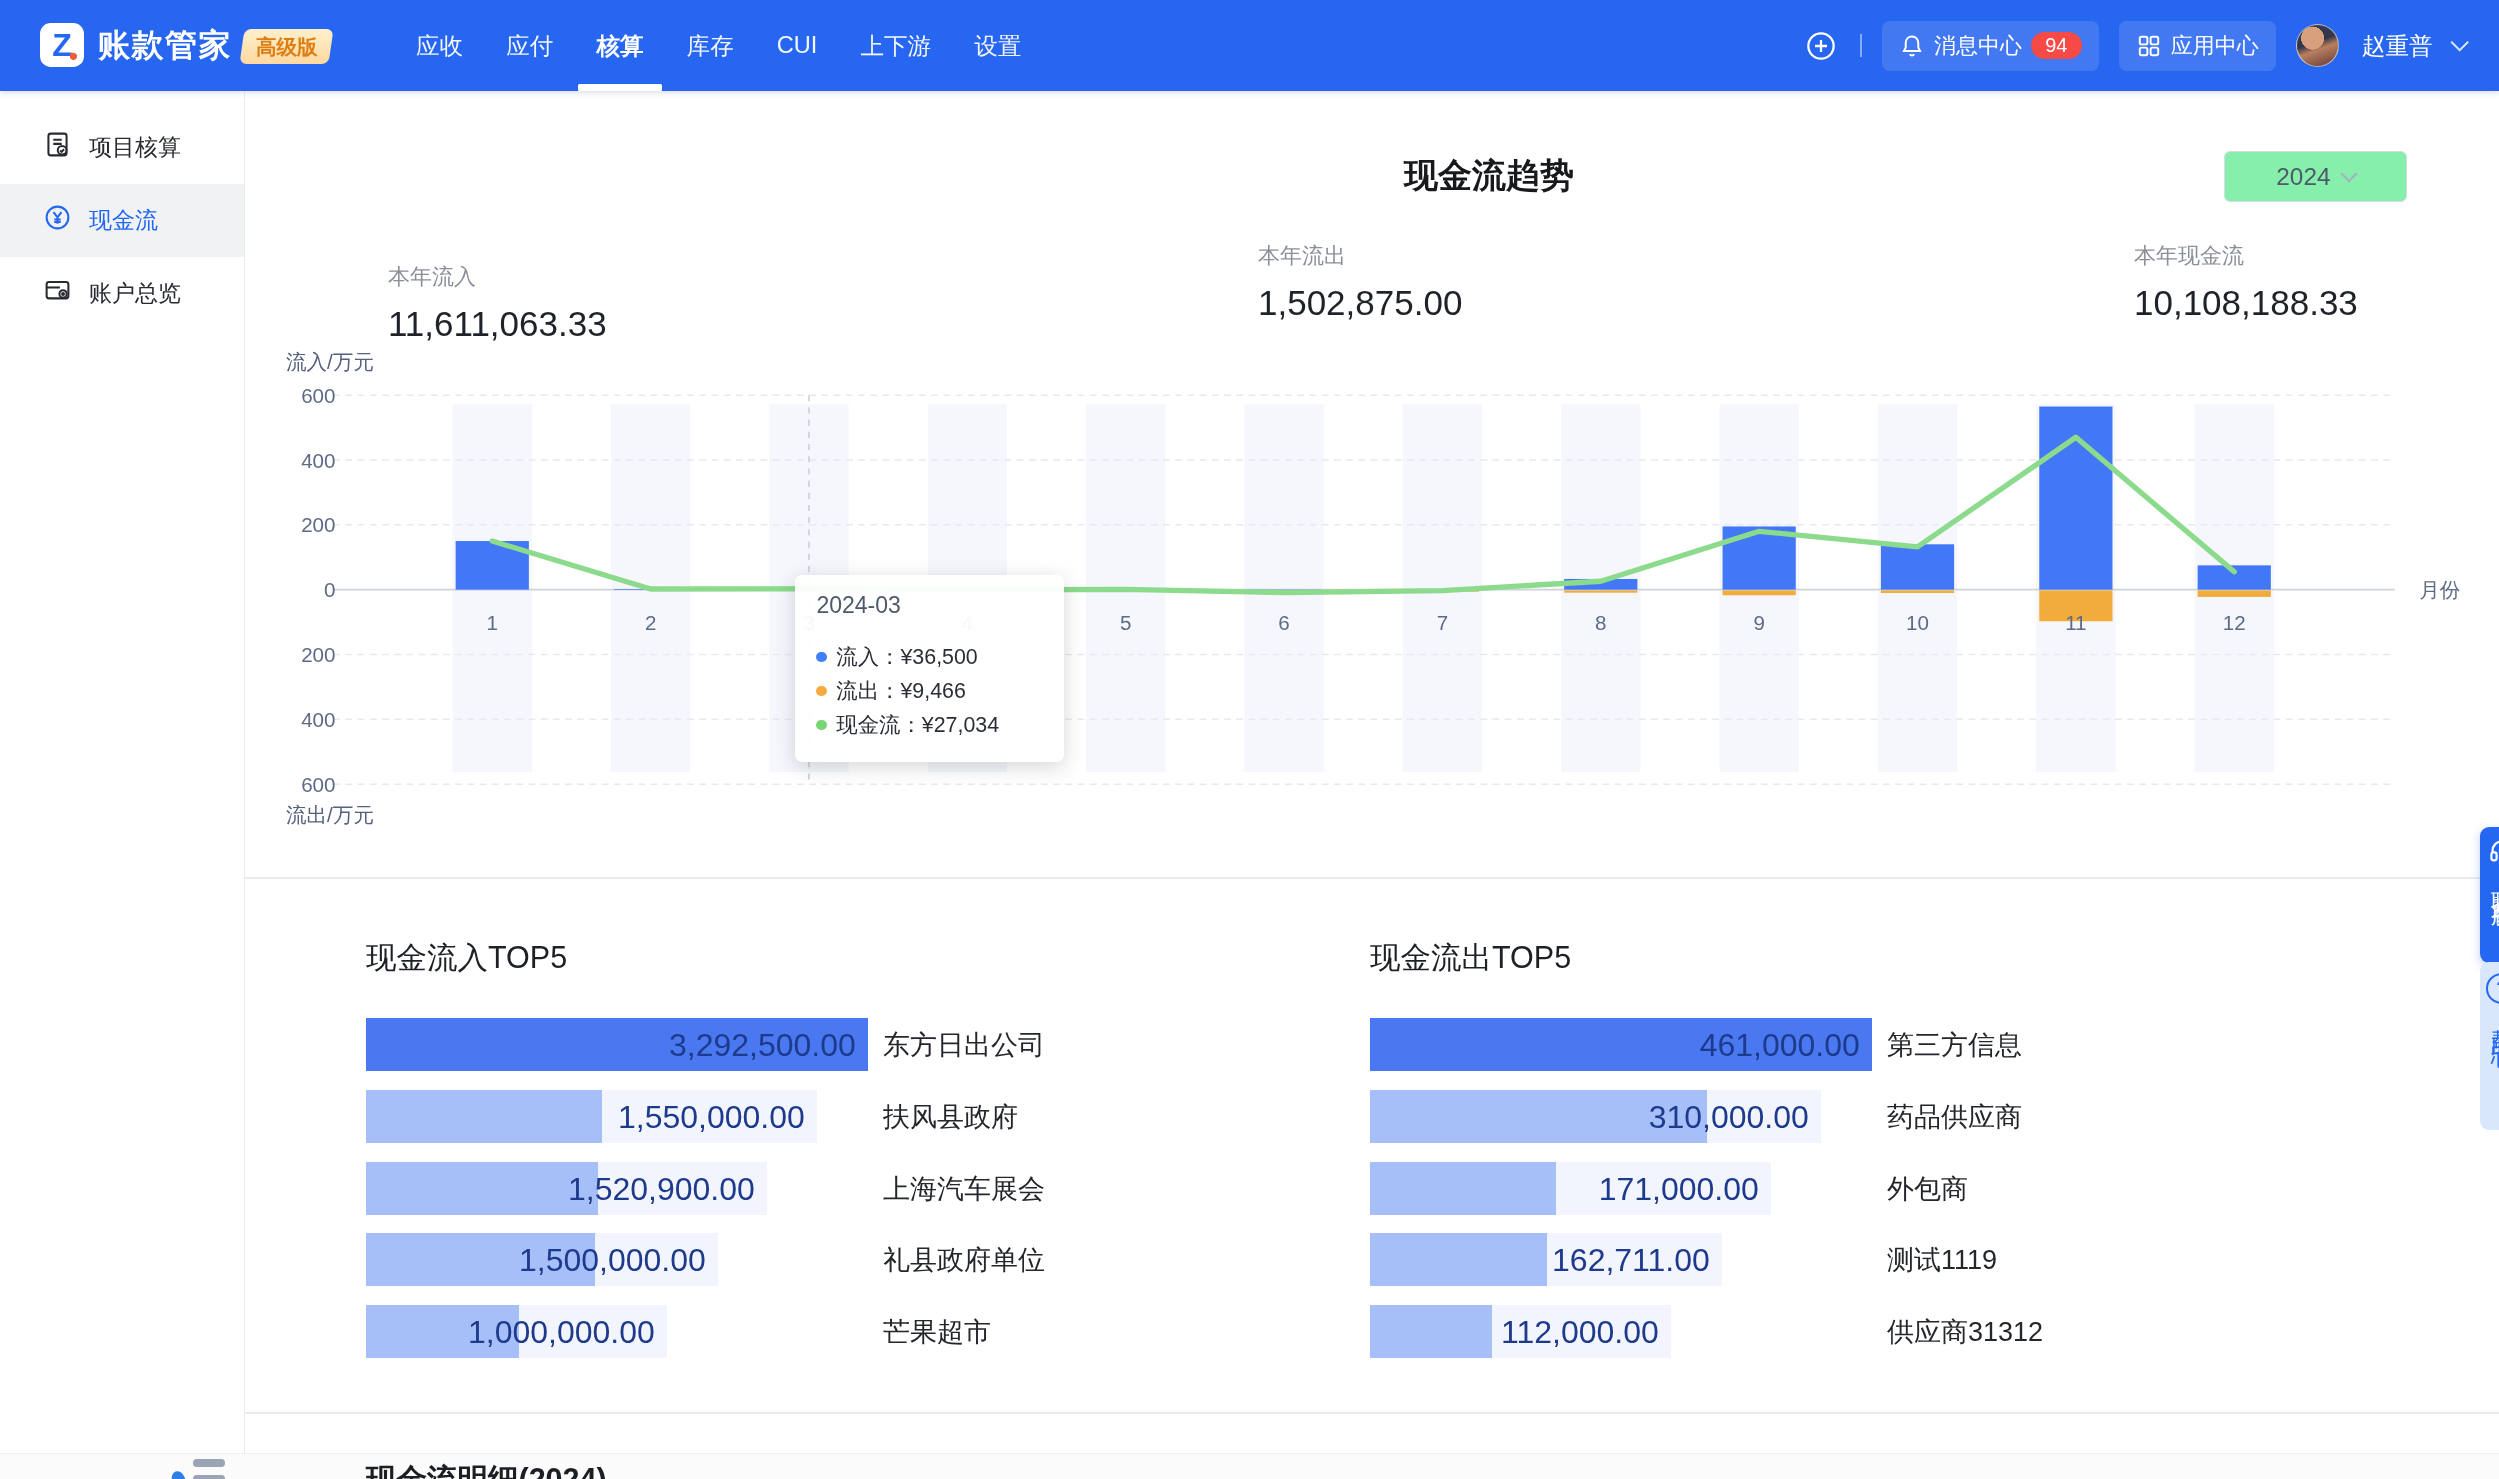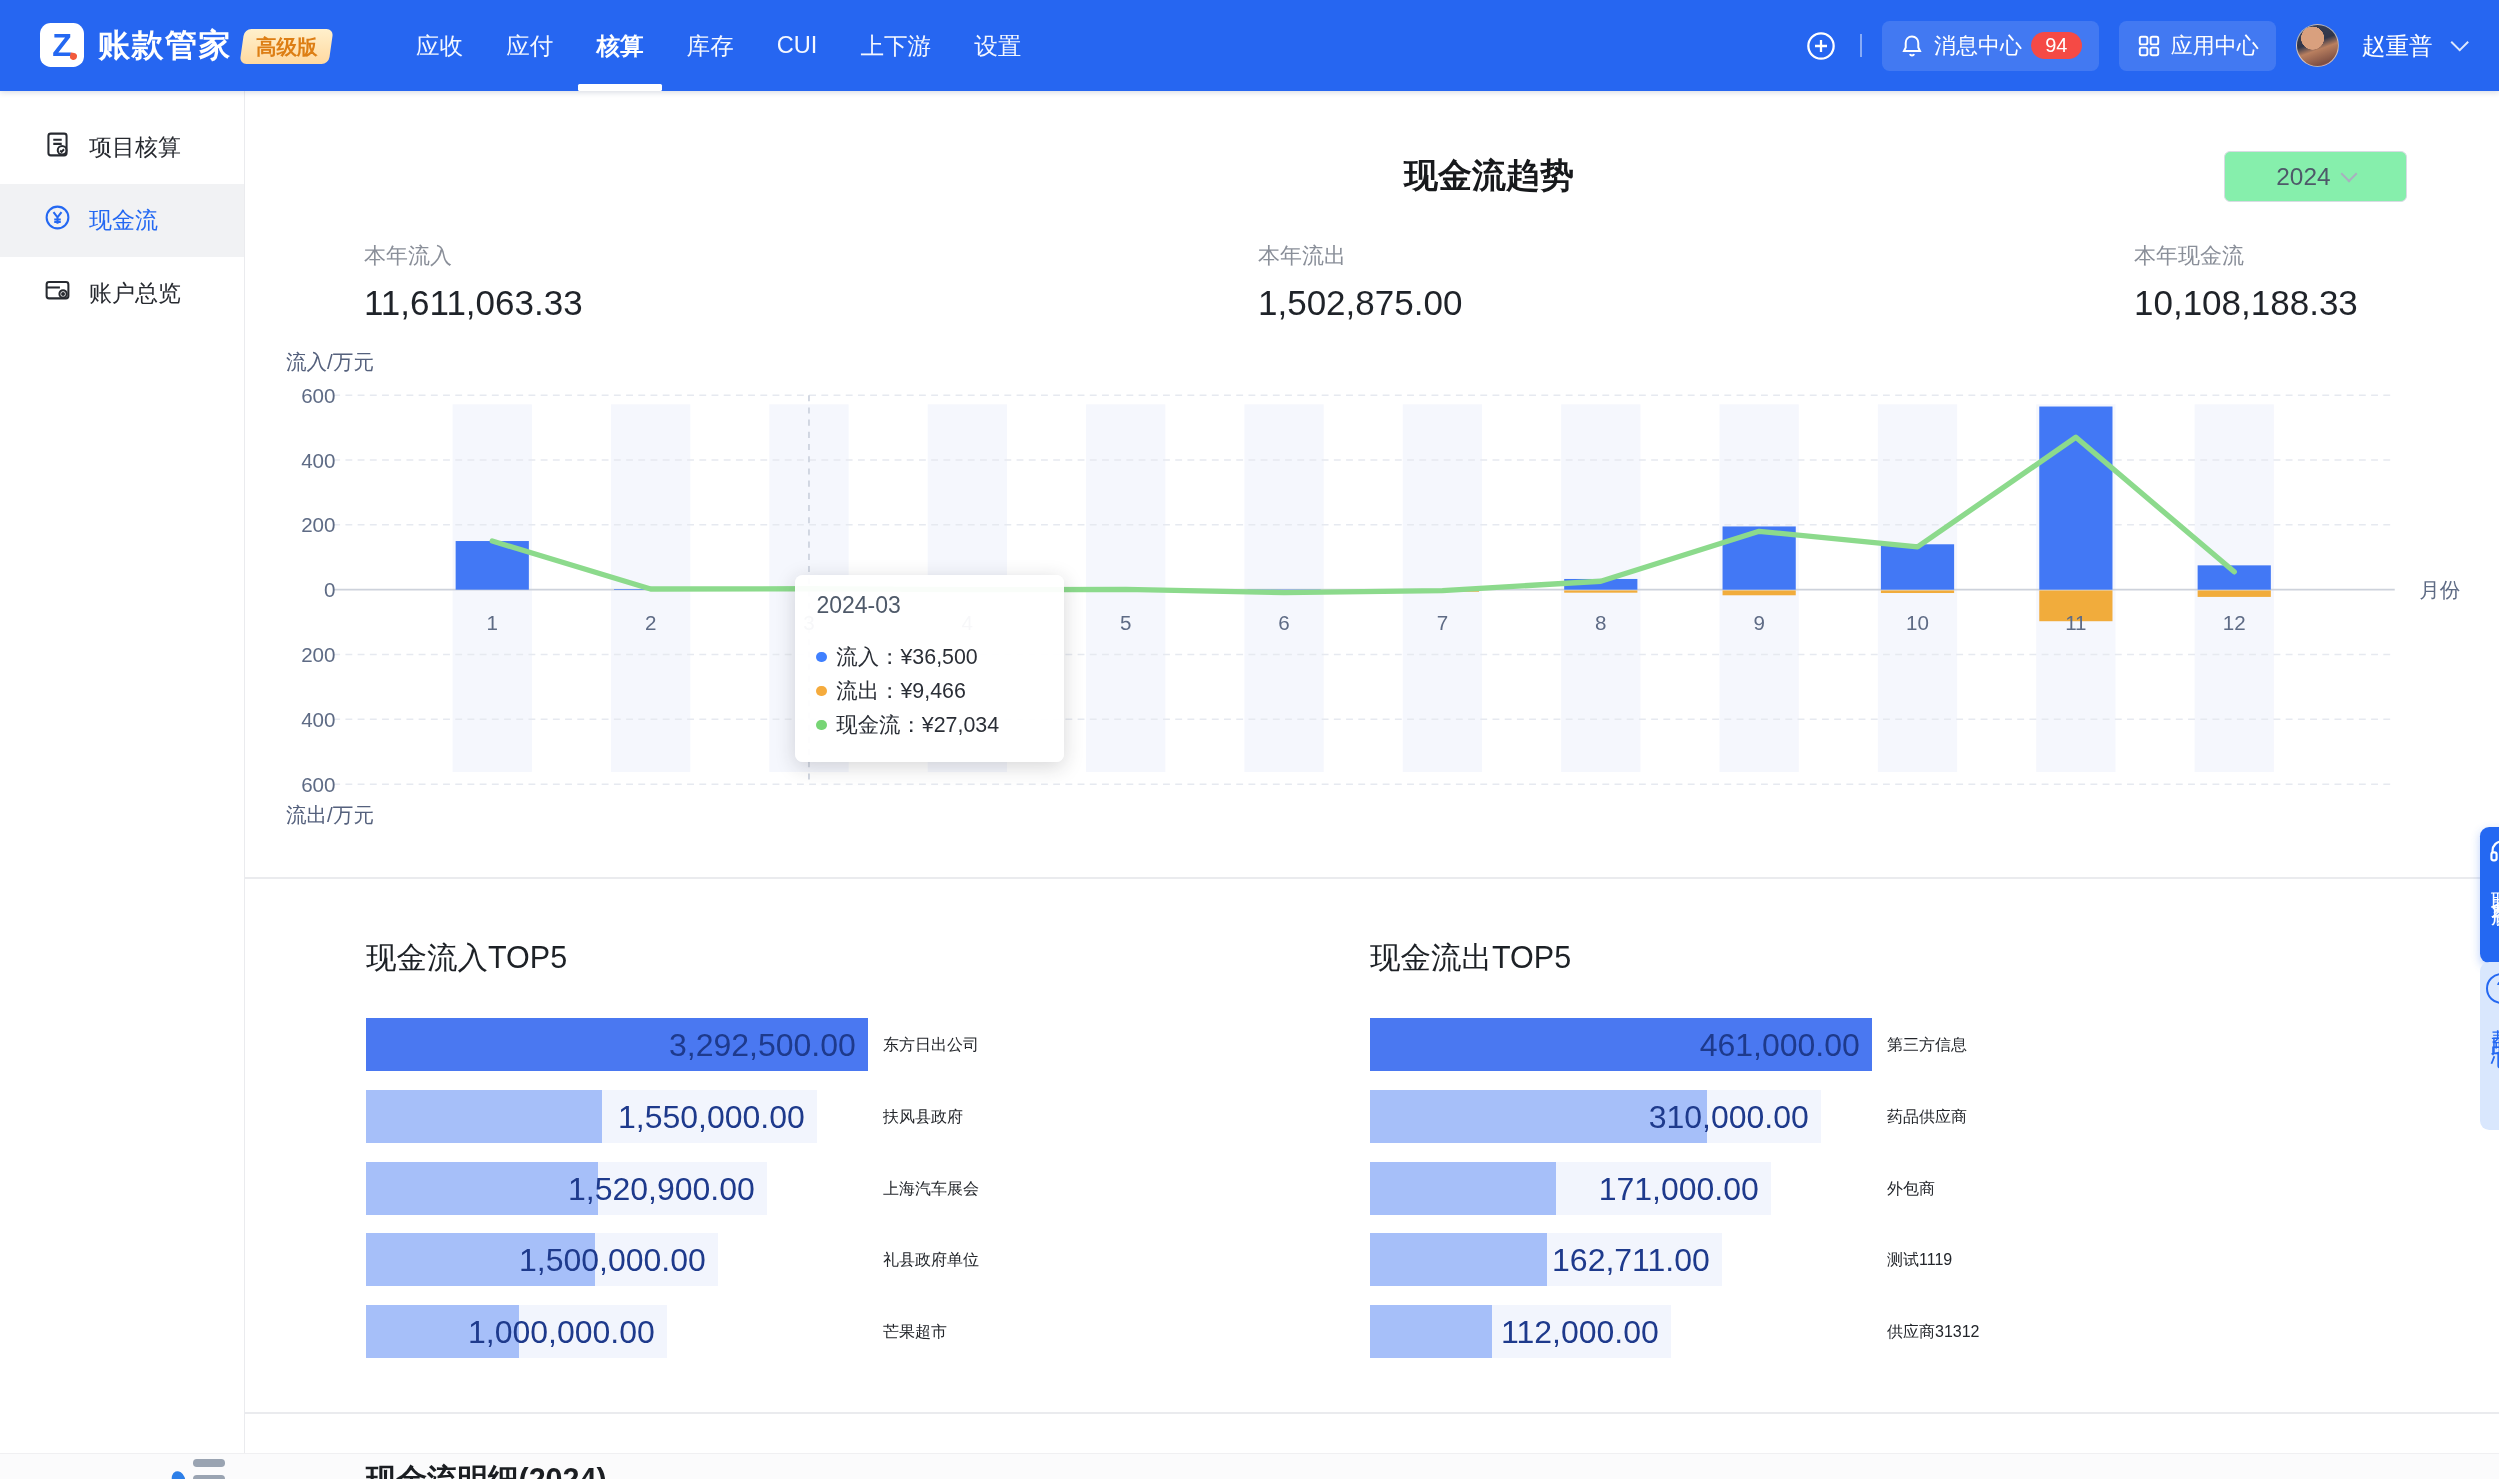--- a/index.html
+++ b/index.html
@@ -52,21 +52,21 @@
   .divider{position:absolute;left:245px;width:2255px;height:1.5px;background:#EAEBEE;}
 
   
   .t5-panel{position:absolute;top:885px;width:1083px;height:528px;}
   .t5-title{position:absolute;left:0;top:53px;font-size:30.5px;font-weight:normal;color:#1D2126;}
   .t5-row{position:absolute;left:0;height:53px;}
   .t5-track{position:relative;height:53px;background:#F2F5FD;}
   .t5-bar{position:absolute;left:0;top:0;height:53px;background:#A6BFF9;}
   .t5-bar.rank1{background:#4A78F1;}
   .t5-val{position:absolute;right:12.2px;top:50%;transform:translateY(-50%);font-size:32px;color:#1E3A8C;z-index:3;white-space:nowrap;}
-  .t5-name{position:absolute;left:517px;top:50%;transform:translateY(-50%);font-size:16px;color:#23262B;white-space:nowrap;}
+  .t5-name{position:absolute;left:517px;top:50%;transform:translateY(-50%);font-size:27px;color:#23262B;white-space:nowrap;}
 
   
   .bottom-strip{position:absolute;left:0;top:1453px;width:2500px;height:27px;background:#FBFBFC;border-top:0.8px solid #F0F0F2;z-index:15;}
   .bottom-heading{position:absolute;left:366px;top:6.1px;font-size:30.5px;font-weight:bold;color:#1B1E22;}
   .mini-widget{position:absolute;left:172px;top:3.1px;width:58px;height:30.5px;}
   .mini-widget .bar1{position:absolute;left:21.4px;top:1.5px;width:32px;height:8.4px;background:#9AA4B2;border-radius:3.8px;}
   .mini-widget .bar2{position:absolute;left:21.4px;top:18.3px;width:32px;height:8.4px;background:#9AA4B2;border-radius:3.8px;}
   .mini-widget .drop{position:absolute;left:0;top:13.7px;width:13px;height:17px;background:#2D7FE8;border-radius:50% 50% 50% 3.1px;transform:rotate(-20deg);}
 
   
@@ -159,21 +159,21 @@
         <span>账户总览</span>
       </div>
     </div>
 
   <div class="page-title">现金流趋势</div>
   <div class="year-select">
     <span>2024</span>
     <span class="chev"></span>
   </div>
   <div id="stats">
-      <div class="stat" style="left: 364px;">
+      <div class="stat" style="left: 388px; margin-top: 21px;">
         <div class="lbl">本年流入</div>
         <div class="val">11,611,063.33</div>
       </div>
       <div class="stat" style="left: 1258px;">
         <div class="lbl">本年流出</div>
         <div class="val">1,502,875.00</div>
       </div>
       <div class="stat" style="left: 2134px;">
         <div class="lbl">本年现金流</div>
         <div class="val">10,108,188.33</div>

